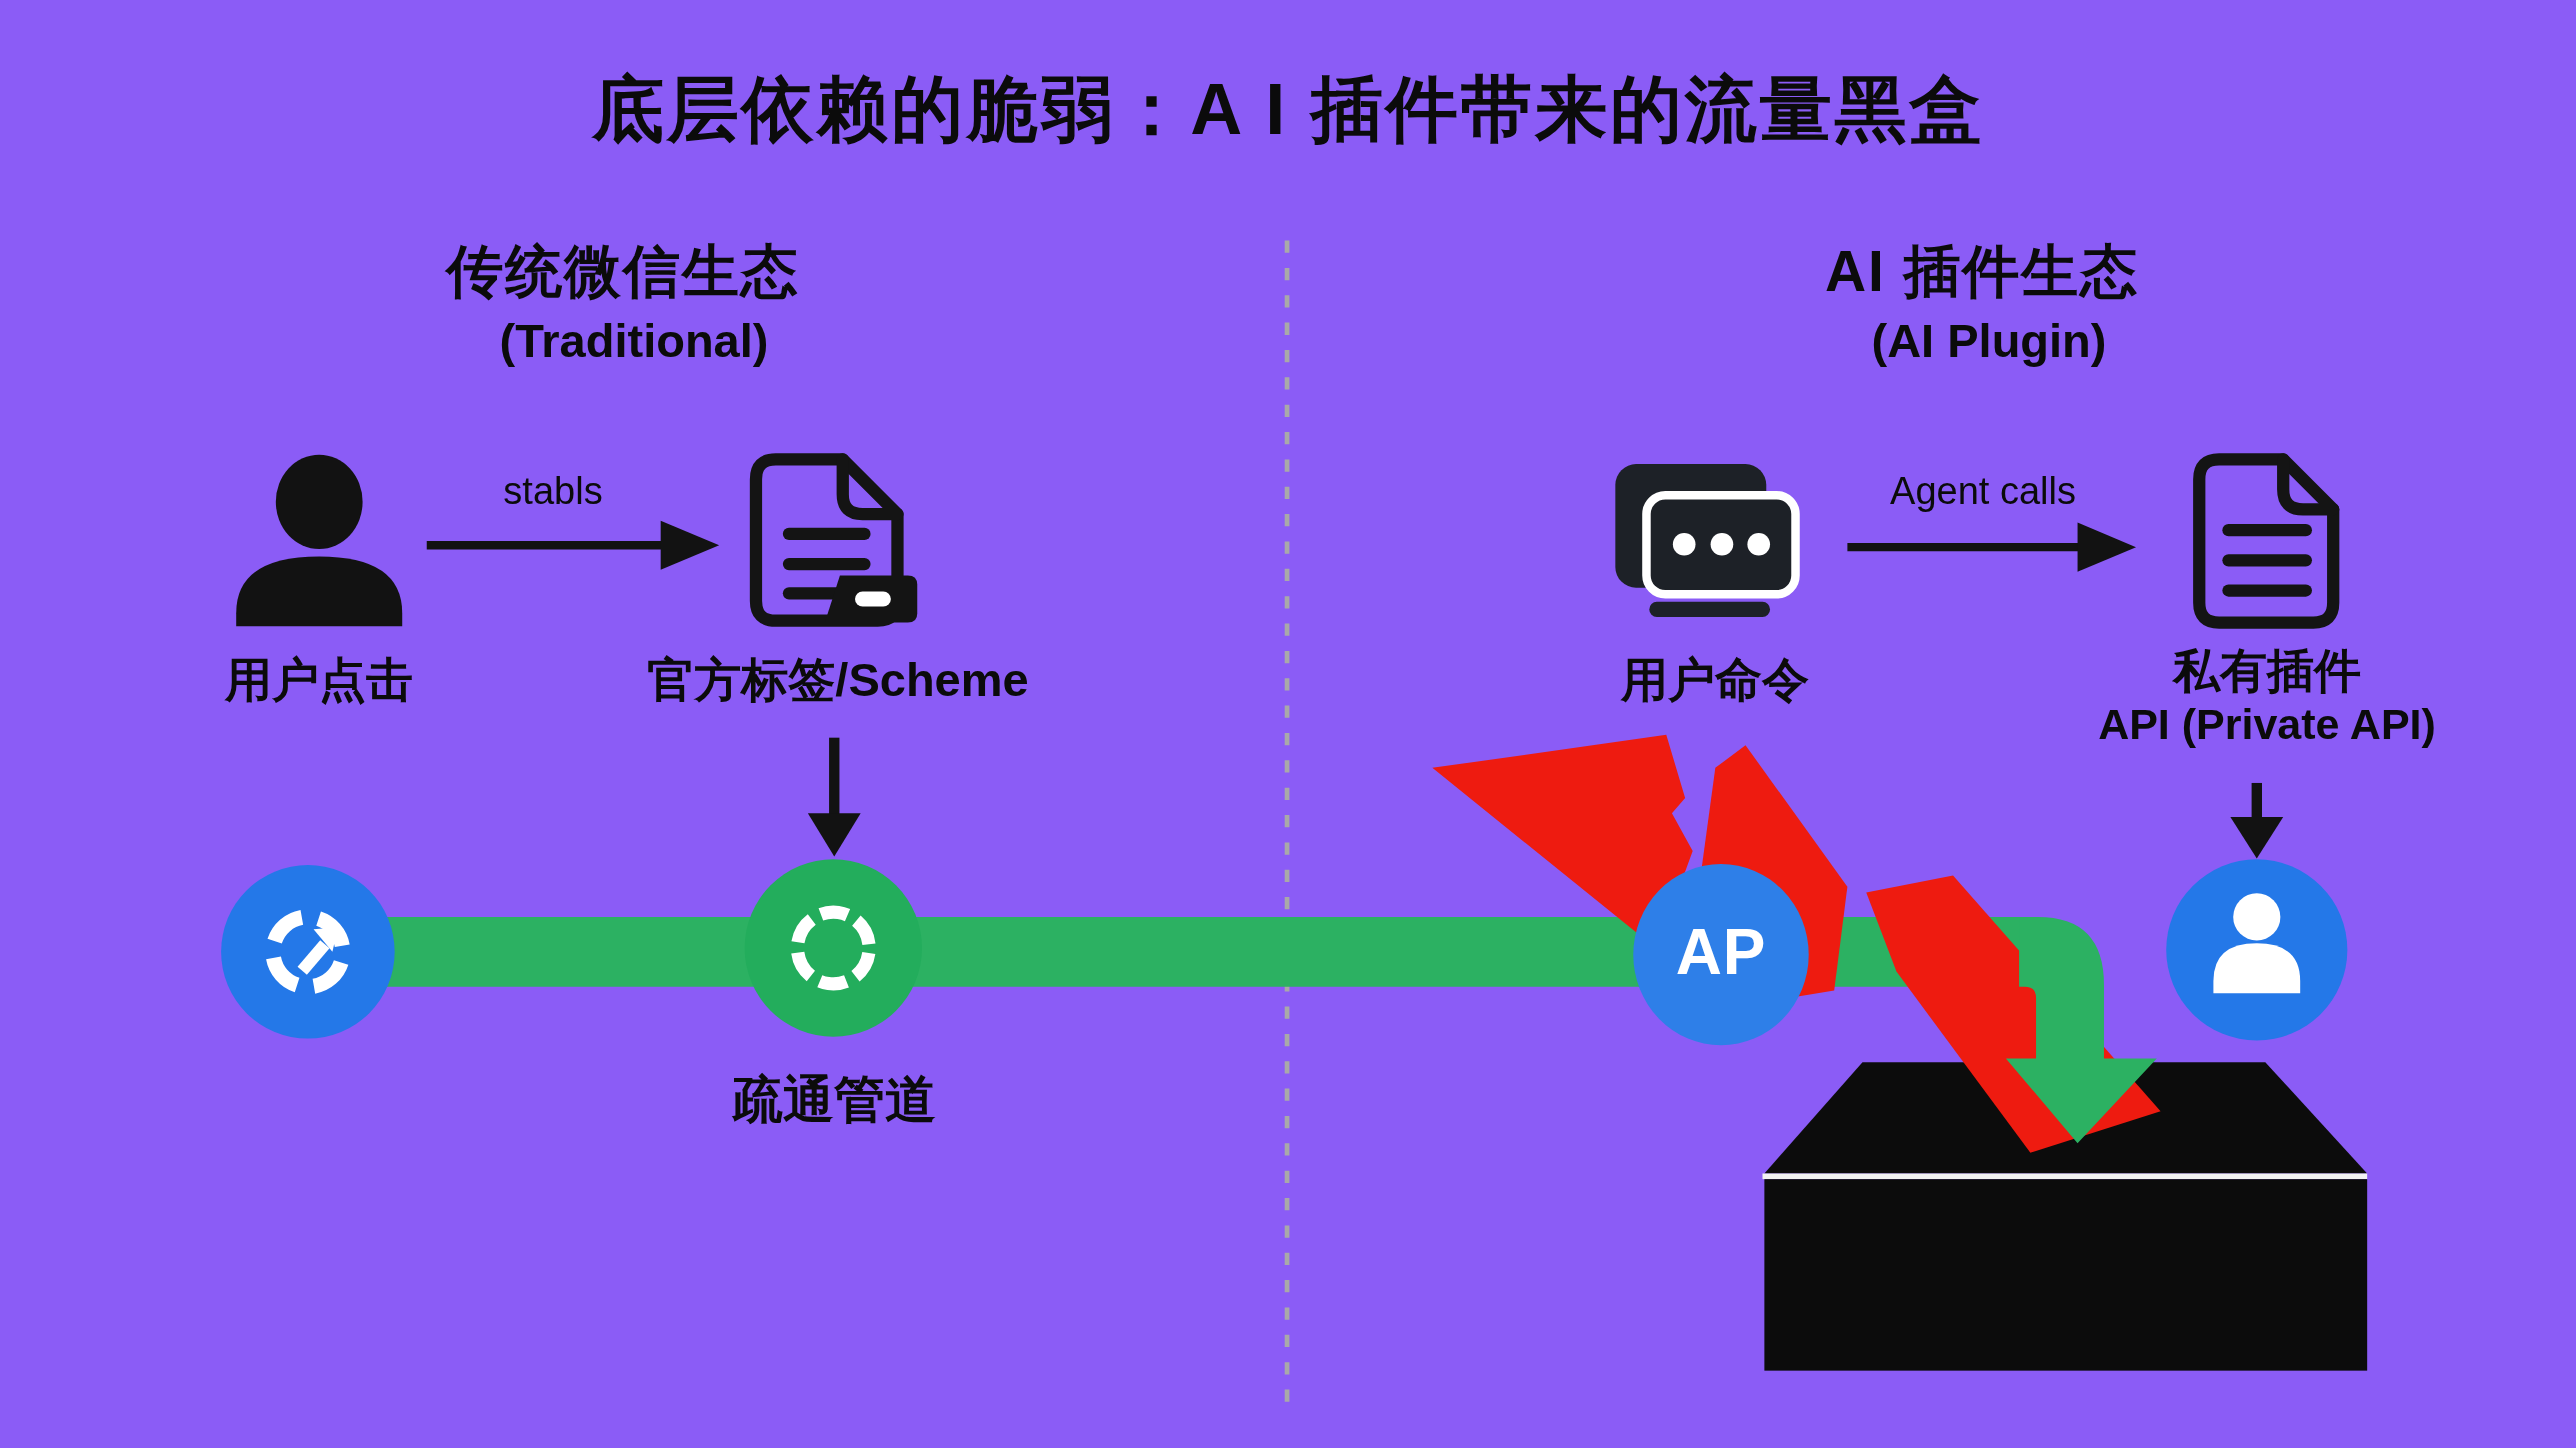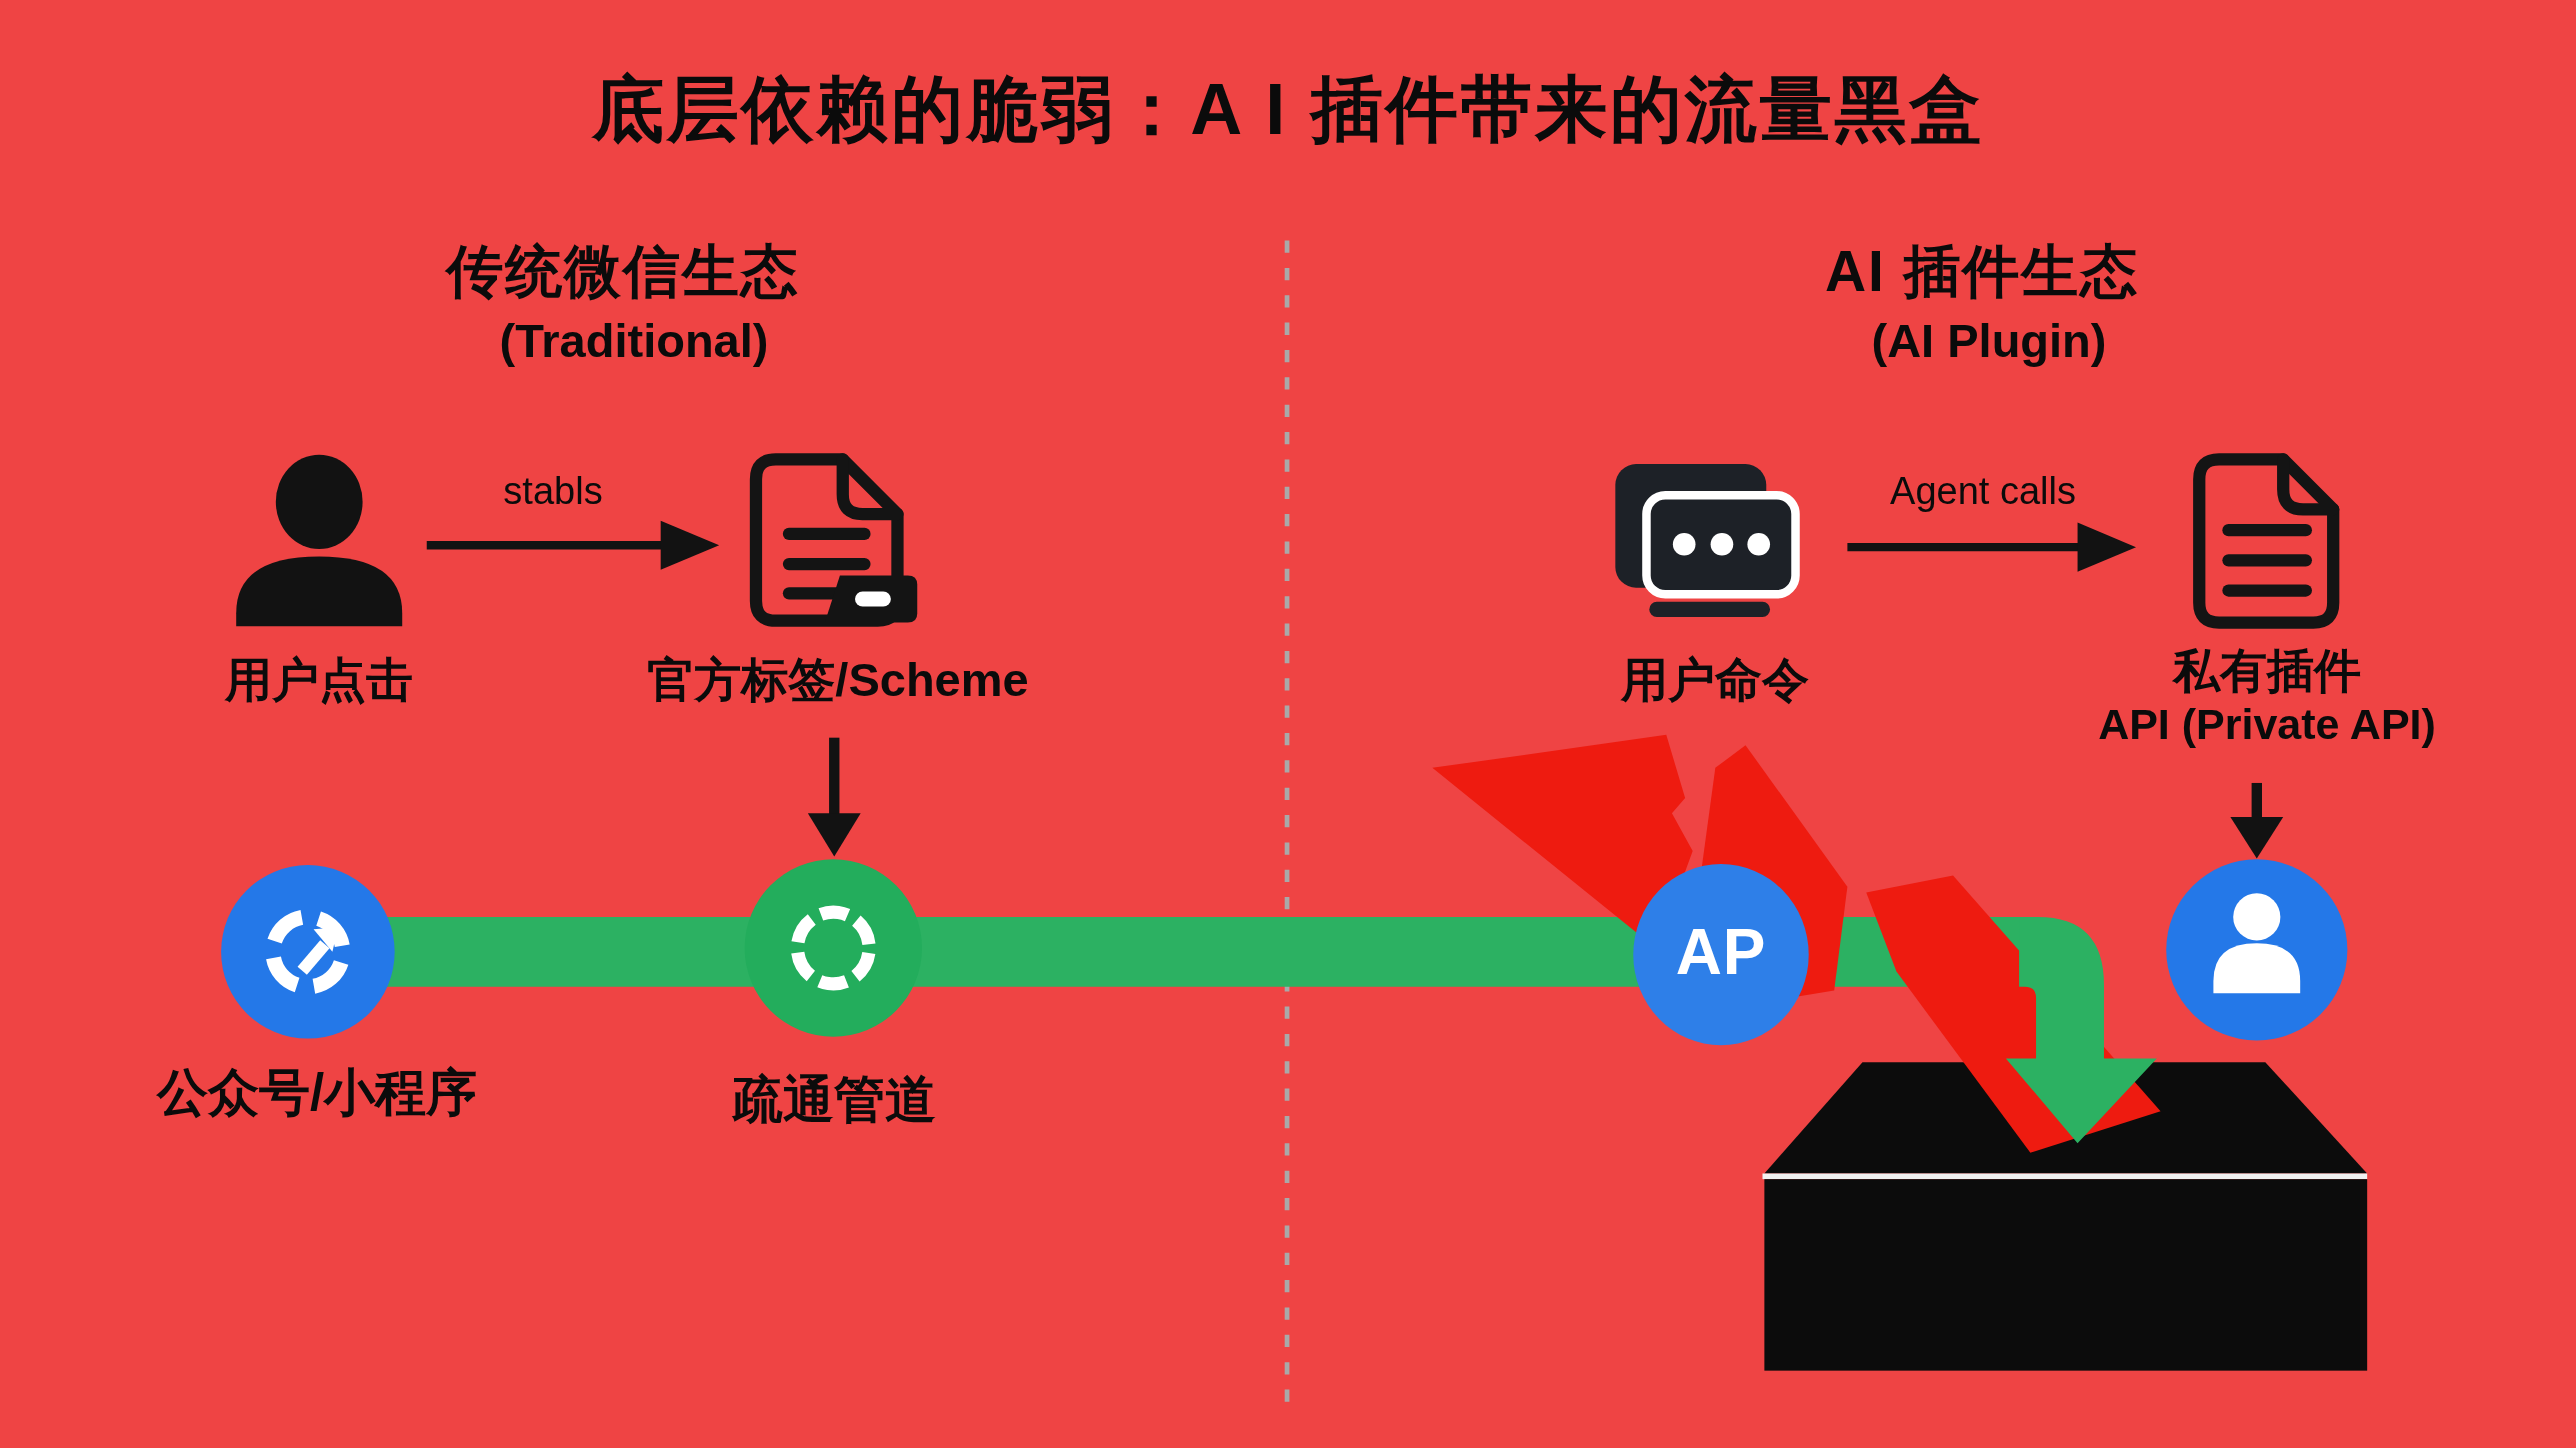--- a/index.html
+++ b/index.html
@@ -1,19 +1,19 @@
 <!DOCTYPE html>
 <html style="font-size:15px"><head>
 <meta charset="utf-8">
 <style>
   html,body{margin:0;padding:0;background:#ffffff;}
   .canvas{
     position:relative;
     width:2576px;height:1448px;
-    background:#ef4444;
+    background:#8b5cf6;
     overflow:hidden;
     font-family:"Liberation Sans","DejaVu Sans",sans-serif;
     color:#0b0b0b;
   }
   .canvas svg.layer{position:absolute;left:0;top:0;}
   .lbl{position:absolute;white-space:nowrap;transform:translateX(-50%);text-align:center;}
   .title{top:62px;left:1288px;font-size:72px;font-weight:900;letter-spacing:2.8px;}
   .heading{font-size:57px;font-weight:800;letter-spacing:1.9px;text-align:right;}
   .subheading{font-size:47px;font-weight:600;}
   .flow-label{font-size:38px;font-weight:500;}
@@ -137,20 +137,19 @@
   <div class="lbl flow-label" style="left:553px;top:470px;">stabls</div>
   <div class="lbl flow-label" style="left:1983px;top:470px;">Agent calls</div>
 
   <div class="lbl node-label" style="left:319px;top:649px;">用户点击</div>
   <div class="lbl node-label" style="left:838px;top:649px;">官方标签/Scheme</div>
 
   <div class="lbl node-label" style="left:1715px;top:649px;">用户命令</div>
   <div class="lbl node-label" style="left:2267px;top:640px;">私有插件</div>
   <div class="lbl two-line-2" style="left:2267px;top:700px;">API (Private API)</div>
 
-  <div class="lbl bottom-label" style="left:317px;top:1059px;">公众号/小程序</div>
   <div class="lbl bottom-label" style="left:834px;top:1066px;">疏通管道</div>
 
   <div class="ap-label">AP</div>
 
 
 </div>
 
 
 </body></html>

